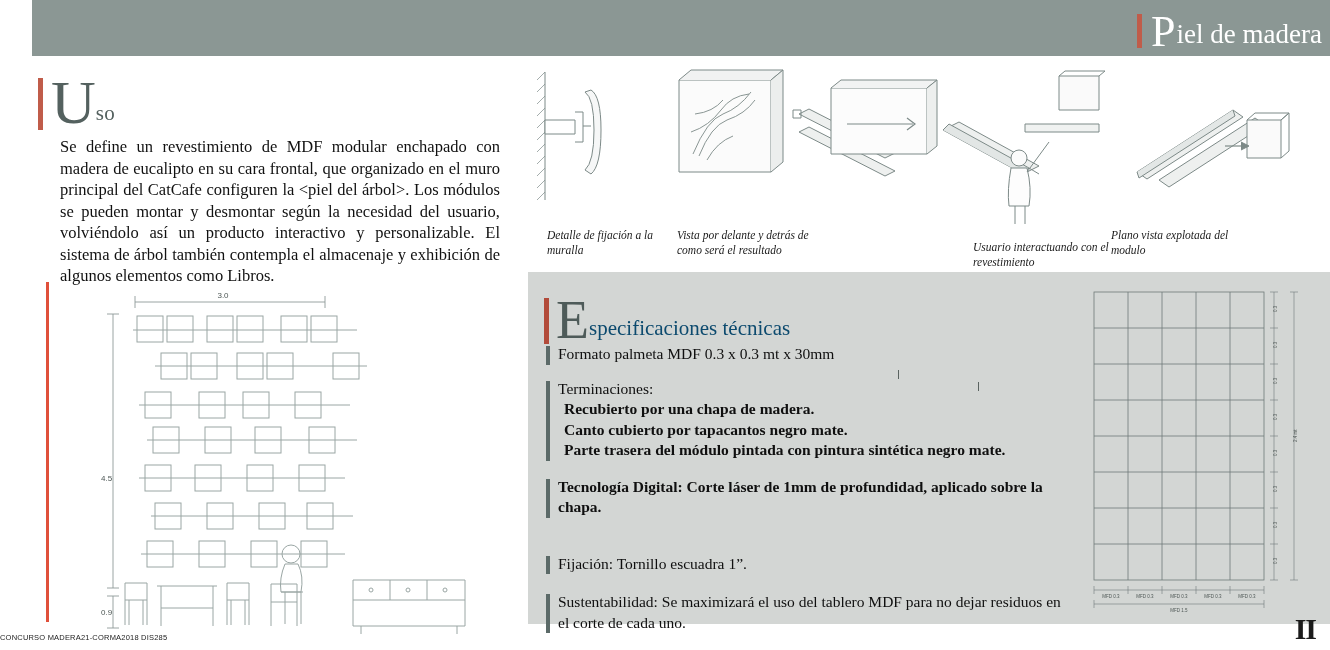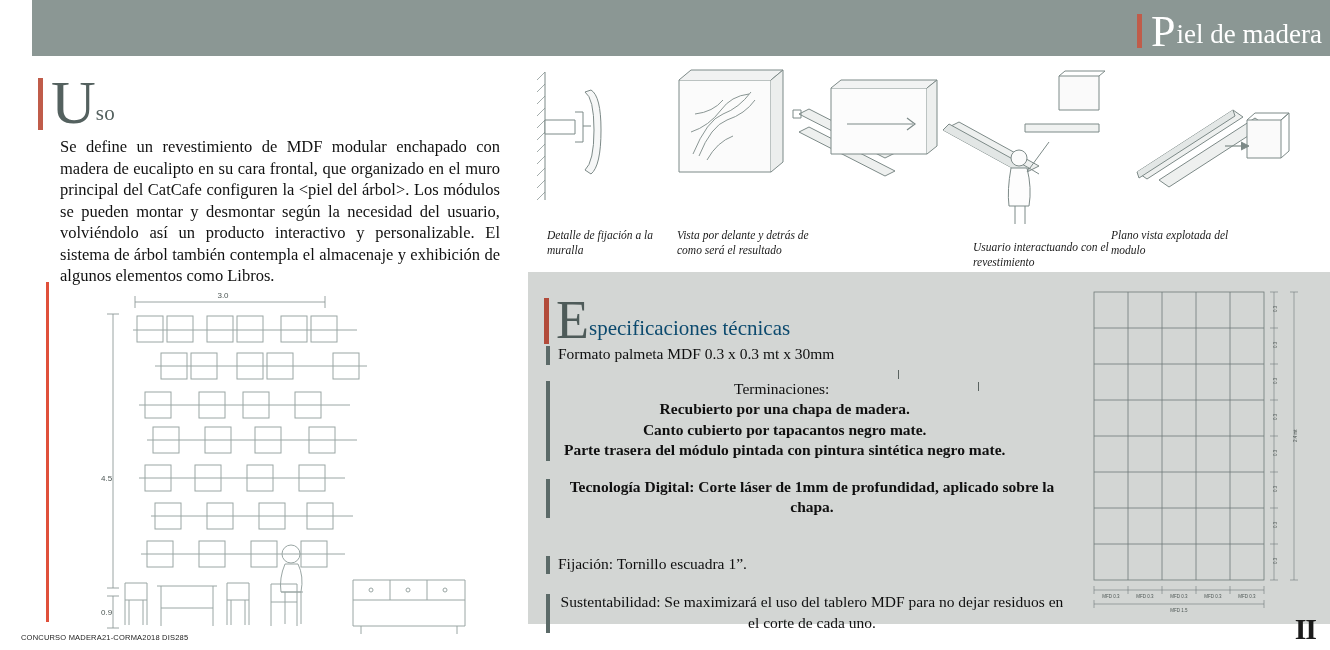--- a/index.html
+++ b/index.html
@@ -153,21 +153,20 @@
 
   .spec-list {
     position: absolute;
     left: 18px; top: 72px;
     width: 520px;
   }
   .spec-item {
     display: flex;
     align-items: flex-start;
     margin-bottom: 14px;
-    text-align: center;
   }
   .spec-bar {
     flex: 0 0 auto;
     width: 4px;
     min-height: 16px;
     align-self: stretch;
     background: #5b6a68;
     margin-right: 8px;
     margin-top: 2px;
   }
@@ -192,21 +191,21 @@
   
   .tick-mark {
     position: absolute;
     width: 1px; height: 9px;
     background: #5a6360;
   }
 
   
   .footer-left {
     position: absolute;
-    left: 21px; bottom: 8px;
+    left: 0; bottom: 8px;
     font-family: "Liberation Sans", sans-serif;
     font-size: 7.5px;
     letter-spacing: 0.2px;
     color: #222;
   }
   .page-num {
     position: absolute;
     right: 14px; bottom: 4px;
     font-family: "Liberation Serif", serif;
     font-size: 30px;

